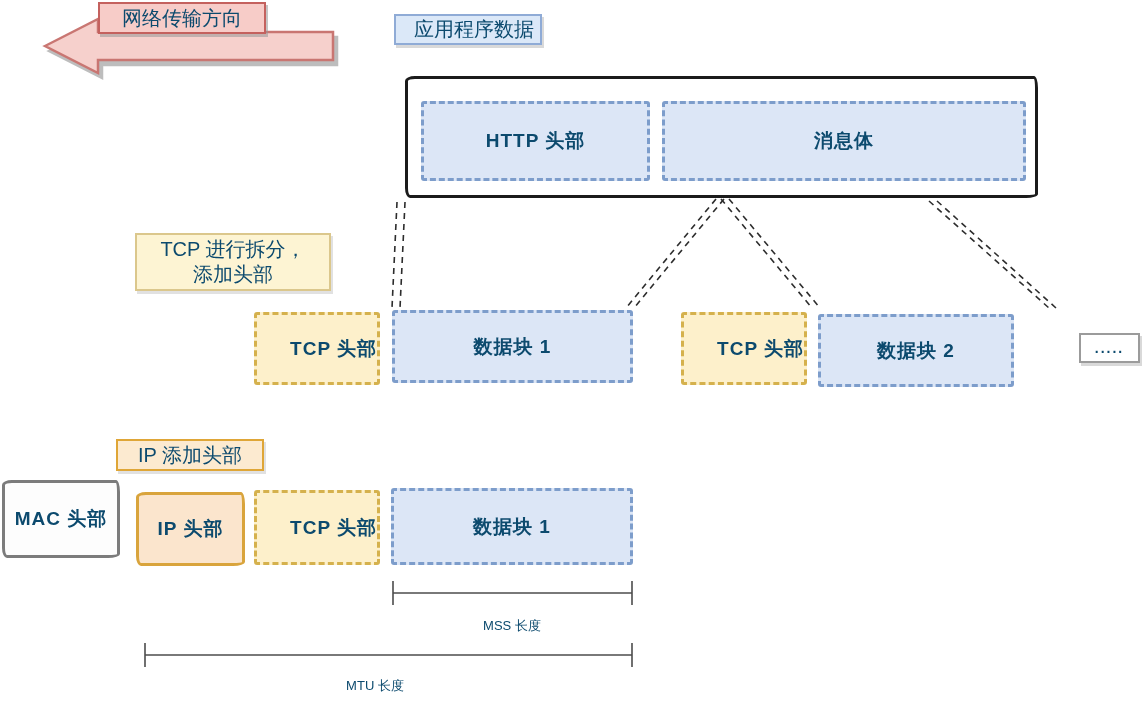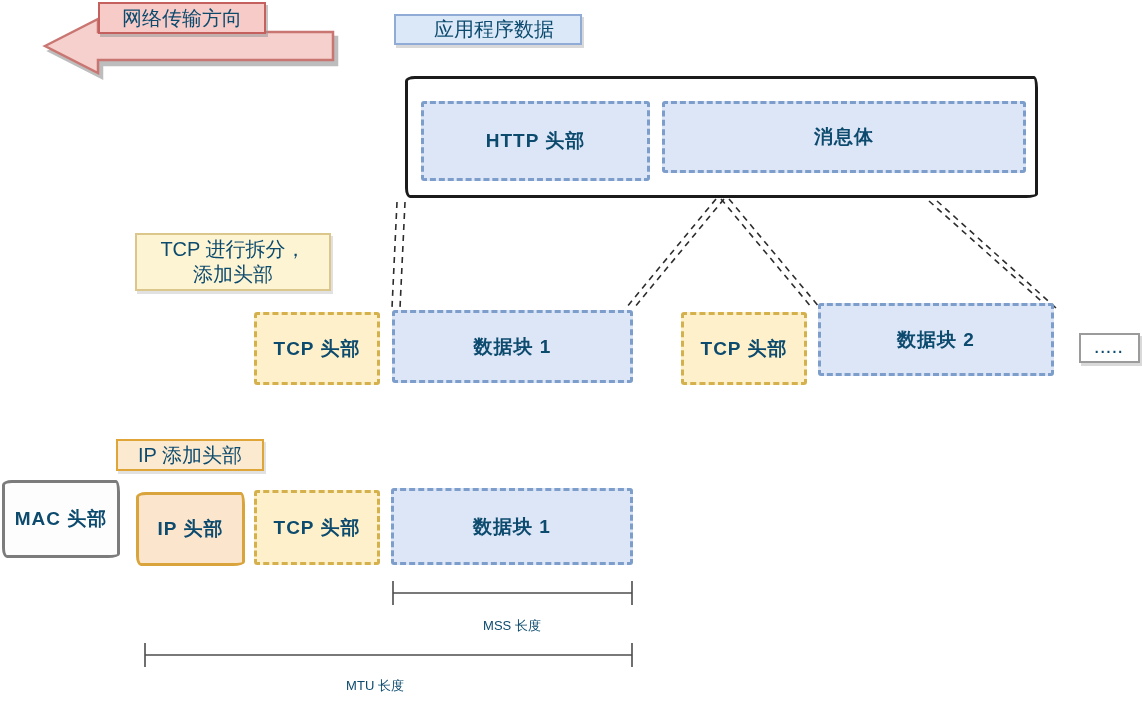--- a/index.html
+++ b/index.html
@@ -13,21 +13,21 @@
   .tag{font-size:20px;line-height:1.25;z-index:3;}
   .tag-pink{background:#f7ccc8;border:2px solid #c4615e;box-shadow:2px 3px 0 rgba(150,150,150,.55);}
   .tag-blue{background:#dbe8f8;border:2px solid #8fabd6;box-shadow:2px 3px 0 rgba(170,170,170,.45);}
   .tag-cream{background:#fdf4d3;border:2px solid #dbc78c;box-shadow:2px 3px 0 rgba(170,170,170,.35);}
   .tag-orange{background:#fcead0;border:2px solid #dfa637;box-shadow:2px 3px 0 rgba(170,170,170,.35);}
   
   .boxtext{font-weight:bold;font-size:19px;letter-spacing:1px;}
   .sketch{border-radius:10px 4px 12px 5px / 5px 12px 4px 10px;}
   .bigbox{background:#ffffff;border:3px solid #1b1b1b;z-index:2;}
   .bluebox{background:#dce6f6;border:3px dashed #7d9dcb;border-radius:3px;z-index:2;}
-  .yellowbox{background:#fdf0cb;border:3px dashed #d5b14d;border-radius:3px;z-index:2;}
+  .yellowbox{background:#fdf0cb;border:3px dashed #d5b14d;border-radius:3px;z-index:2;justify-content:flex-end;}
   .macbox{background:#fdfdfd;border:3px solid #7c7c7c;z-index:2;}
   .ipbox{background:#fbe5cd;border:3px solid #d9a43c;z-index:2;}
   .dotbox{background:#ffffff;border:2px solid #9b9b9b;box-shadow:2px 3px 0 rgba(0,0,0,.15);
           font-size:14px;font-weight:bold;letter-spacing:2px;z-index:2;}
   .measure-label{font-size:13px;z-index:3;}
   svg.overlay{position:absolute;left:0;top:0;z-index:1;pointer-events:none;}
 </style>
 </head>
 <body>
 
@@ -58,48 +58,48 @@
       <line x1="145" y1="655" x2="632" y2="655"></line>
       <line x1="145" y1="643" x2="145" y2="667"></line>
       <line x1="632" y1="643" x2="632" y2="667"></line>
     </g>
   </svg>
 
   <div class="abs center tag tag-pink" style="left:98px;top:2px;width:168px;height:32px;">
     <span>网络传输方向</span>
   </div>
 
-  <div class="abs center tag tag-blue" style="left:394px;top:14px;width:188px;height:31px;padding-left:12px;">
+  <div class="abs center tag tag-blue" style="left:394px;top:14px;width:148px;height:31px;padding-left:12px;">
     <span>应用程序数据</span>
   </div>
 
   <div class="abs bigbox sketch" style="left:405px;top:76px;width:633px;height:122px;"></div>
 
   <div class="abs center bluebox boxtext" style="left:421px;top:101px;width:229px;height:80px;">
     <span>HTTP 头部</span>
   </div>
-  <div class="abs center bluebox boxtext" style="left:662px;top:101px;width:364px;height:72px;">
+  <div class="abs center bluebox boxtext" style="left:662px;top:101px;width:364px;height:80px;">
     <span>消息体</span>
   </div>
 
   <div class="abs center tag tag-cream" style="left:135px;top:233px;width:196px;height:58px;flex-direction:column;">
     <span>TCP 进行拆分，</span>
     <span>添加头部</span>
   </div>
 
   <div class="abs center yellowbox boxtext" style="left:254px;top:312px;width:126px;height:73px;">
     <span>TCP 头部</span>
   </div>
   <div class="abs center bluebox boxtext" style="left:392px;top:310px;width:241px;height:73px;">
     <span>数据块 1</span>
   </div>
   <div class="abs center yellowbox boxtext" style="left:681px;top:312px;width:126px;height:73px;">
     <span>TCP 头部</span>
   </div>
-  <div class="abs center bluebox boxtext" style="left:818px;top:303px;width:236px;height:73px;text-align:right;">
+  <div class="abs center bluebox boxtext" style="left:818px;top:314px;width:196px;height:73px;text-align:right;">
     <span>数据块 2</span>
   </div>
   <div class="abs center dotbox" style="left:1079px;top:333px;width:61px;height:30px;">
     <span>.....</span>
   </div>
 
   <div class="abs center tag tag-orange" style="left:116px;top:439px;width:148px;height:32px;">
     <span>IP 添加头部</span>
   </div>
 

